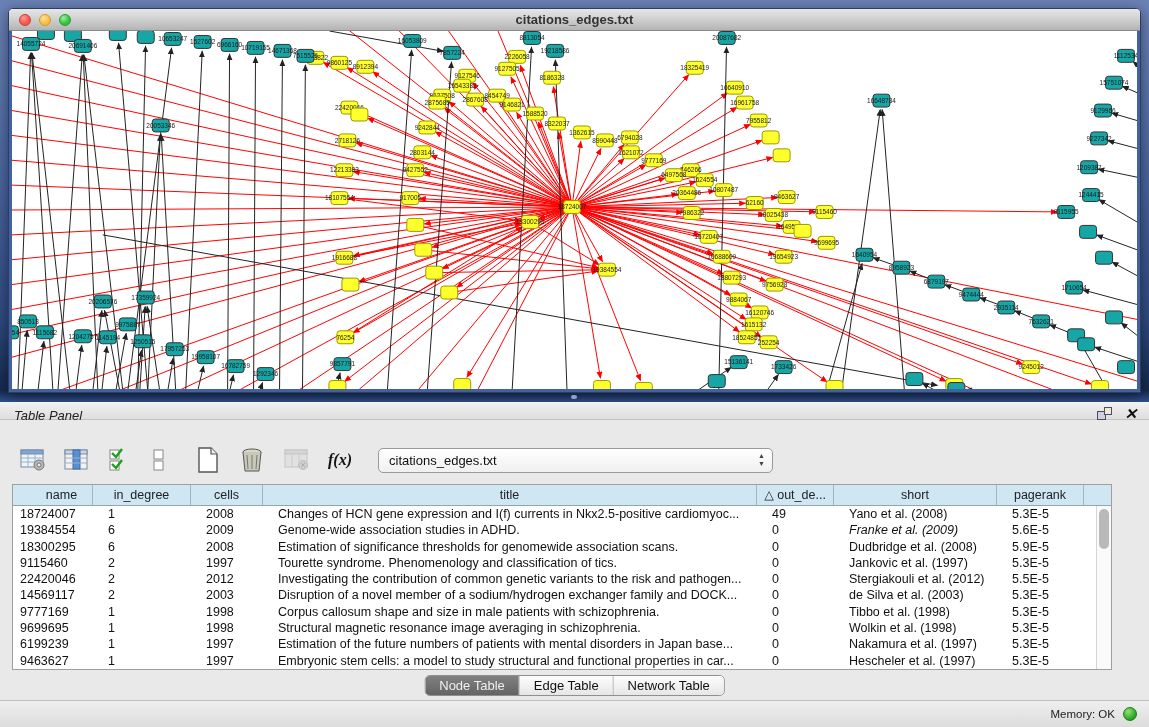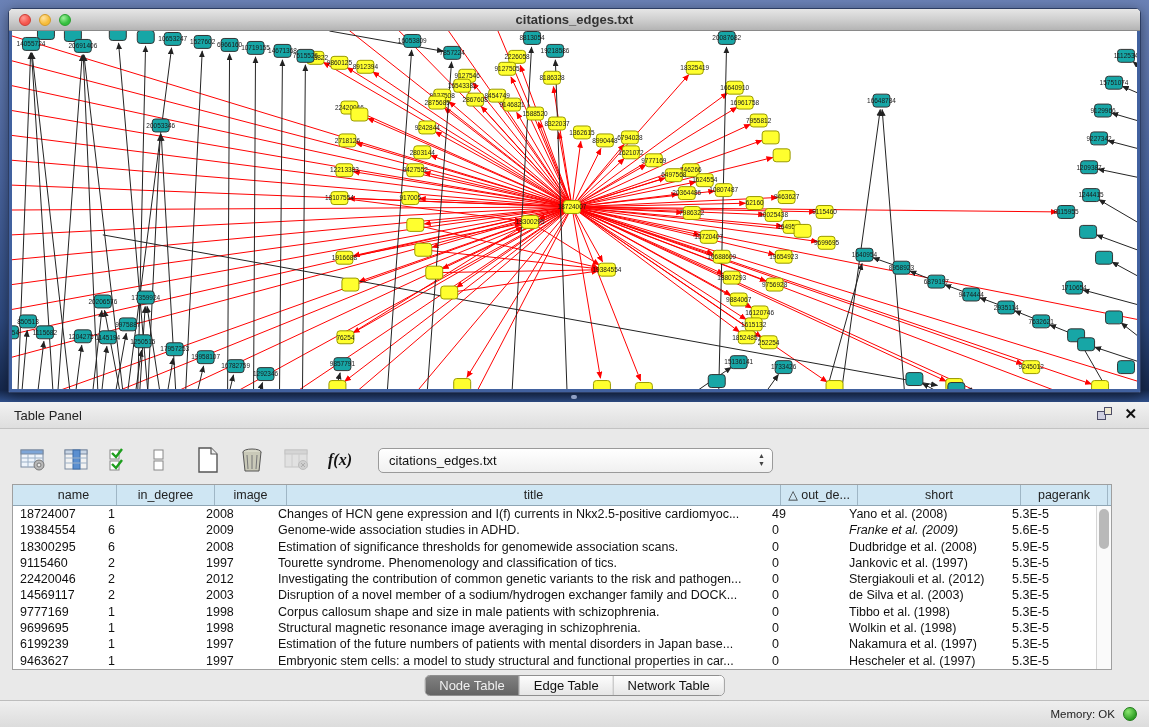--- a/index.html
+++ b/index.html
@@ -28,22 +28,22 @@
     border-left:3px solid #41619f; border-right:3px solid #41619f; border-bottom:3px solid #41619f;
     background:#fff; }
   .netcontent svg { display:block; width:100%; height:100%; }
 
   .splitter-dot { position:absolute; left:571px; top:395px; width:6px; height:4px;
     border-radius:2px; background:#8fa0c4; }
 
   
   .table-panel { position:absolute; left:0; top:402px; width:1149px; height:325px;
     background:#e9e9e9; }
-  .panel-header { position:relative; height:27px;
-    background:linear-gradient(180deg,#f2f2f2,#dedede); border-bottom:1px solid #c2c2c2; }
+  .panel-header { position:relative; height:18px;
+    background:linear-gradient(180deg,#f2f2f2,#dedede); border-bottom:1px solid #c2c2c2;font-style:italic; }
   .panel-title { position:absolute; left:14px; top:6px; font-size:13px; color:#222; }
   .panel-hdr-btns { position:absolute; right:12px; top:5px; display:flex; gap:12px; align-items:center; }
   .float-ic { width:15px; height:14px; position:relative; }
   .float-ic .b1 { position:absolute; left:0; top:4px; width:9px; height:9px; border:1.5px solid #4c4c66; background:#cfcfe0;}
   .float-ic .b2 { position:absolute; right:0; top:0; width:8px; height:8px; border:1.5px solid #4c4c66; background:#efe9d2;}
   .close-x { font-size:15px; font-weight:bold; color:#111; line-height:14px; cursor:default; }
 
   .toolbar { position:absolute; left:8px; top:38px; height:40px; right:8px;
     display:flex; align-items:center; gap:14px; padding-left:12px; }
   .tb-btn { width:30px; height:30px; display:flex; align-items:center; justify-content:flex-start; }
@@ -876,23 +876,23 @@
       <span class="fx">f(x)</span>
     </div>
     <div class="dropdown">
       <span class="val">citations_edges.txt</span>
       <span class="stepper">▲<br>▼</span>
     </div>
   </div>
 
   <div class="tablewrap">
     <div class="thead" id="thead">
-        <div class="th" style="width: 104px; padding-left: 18px;">name</div>
+        <div class="th" style="width: 80px; padding-left: 18px;">name</div>
         <div class="th" style="width: 98px;">in_degree</div>
-        <div class="th" style="width: 72px;">image</div>
+        <div class="th" style="width: 72px;">cells</div>
         <div class="th" style="width: 494px;">title</div>
         <div class="th" style="width: 77px;">△ out_de...</div>
         <div class="th" style="width: 163px;">short</div>
         <div class="th" style="width: 87px;">pagerank</div>
       </div>
     <div class="tbody" id="tbody">
         <div class="tr">
           <div class="td" style="width: 88px;">18724007</div>
           <div class="td" style="width: 98px;">1</div>
           <div class="td" style="width: 72px;">2008</div>

